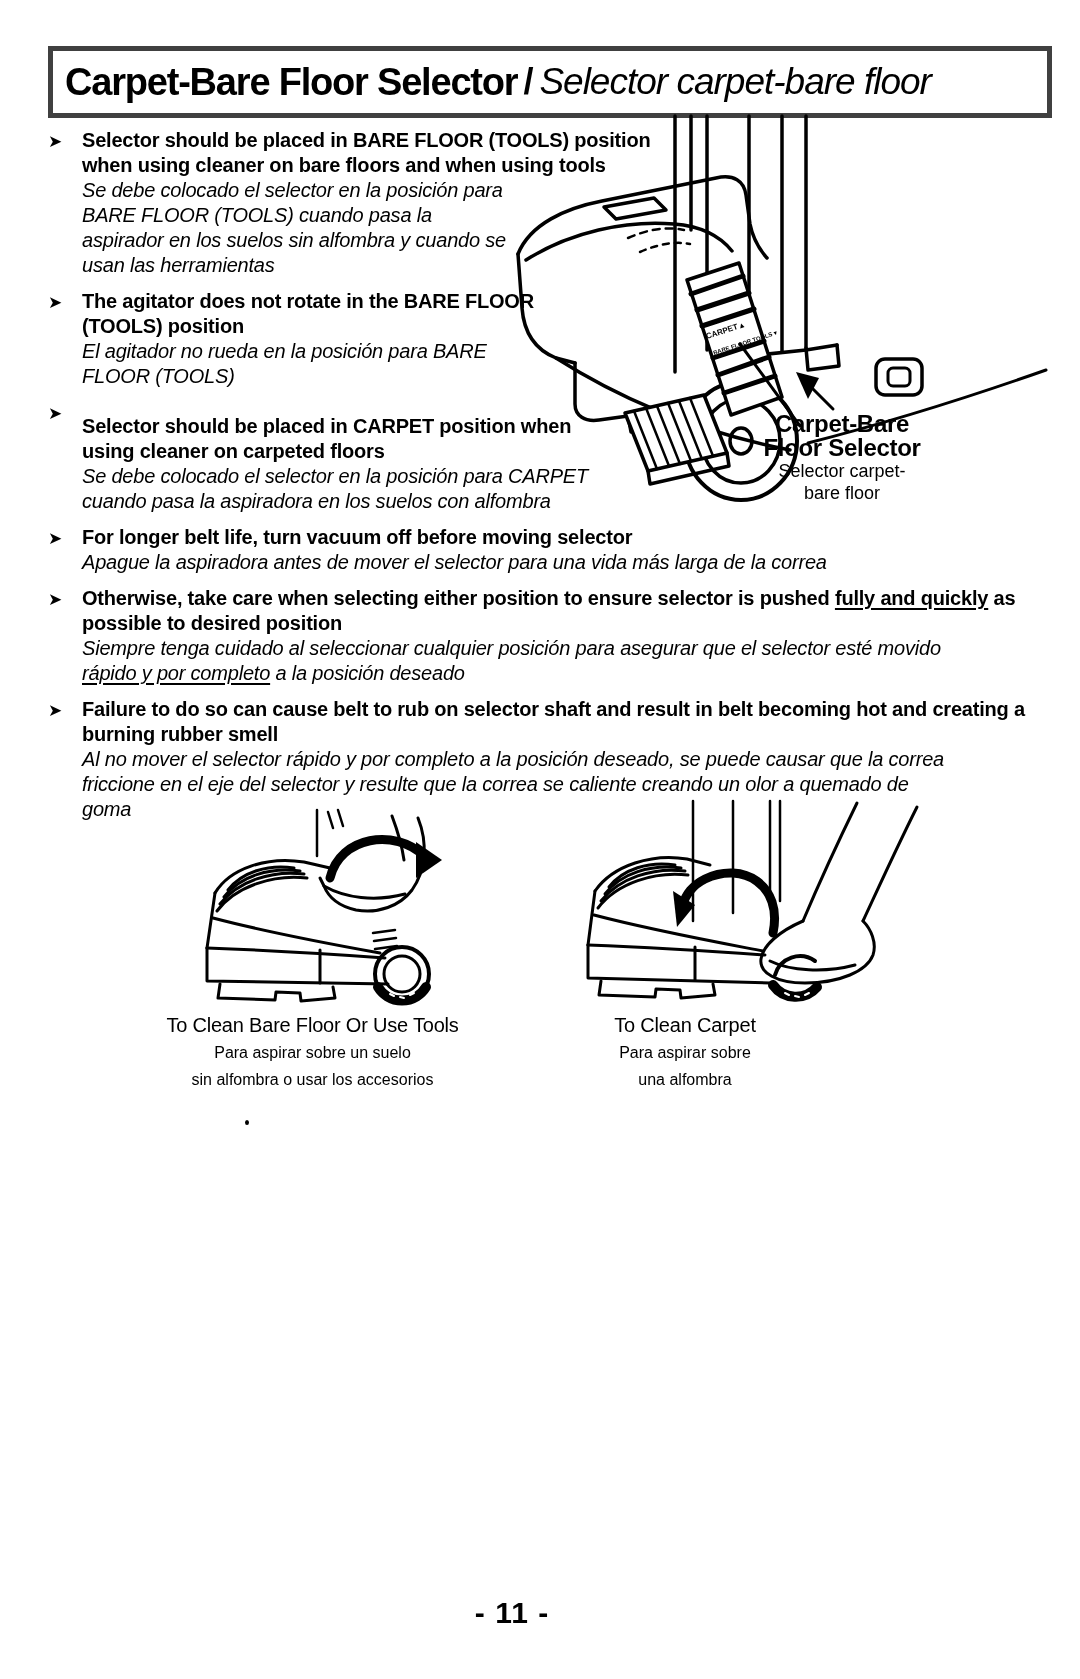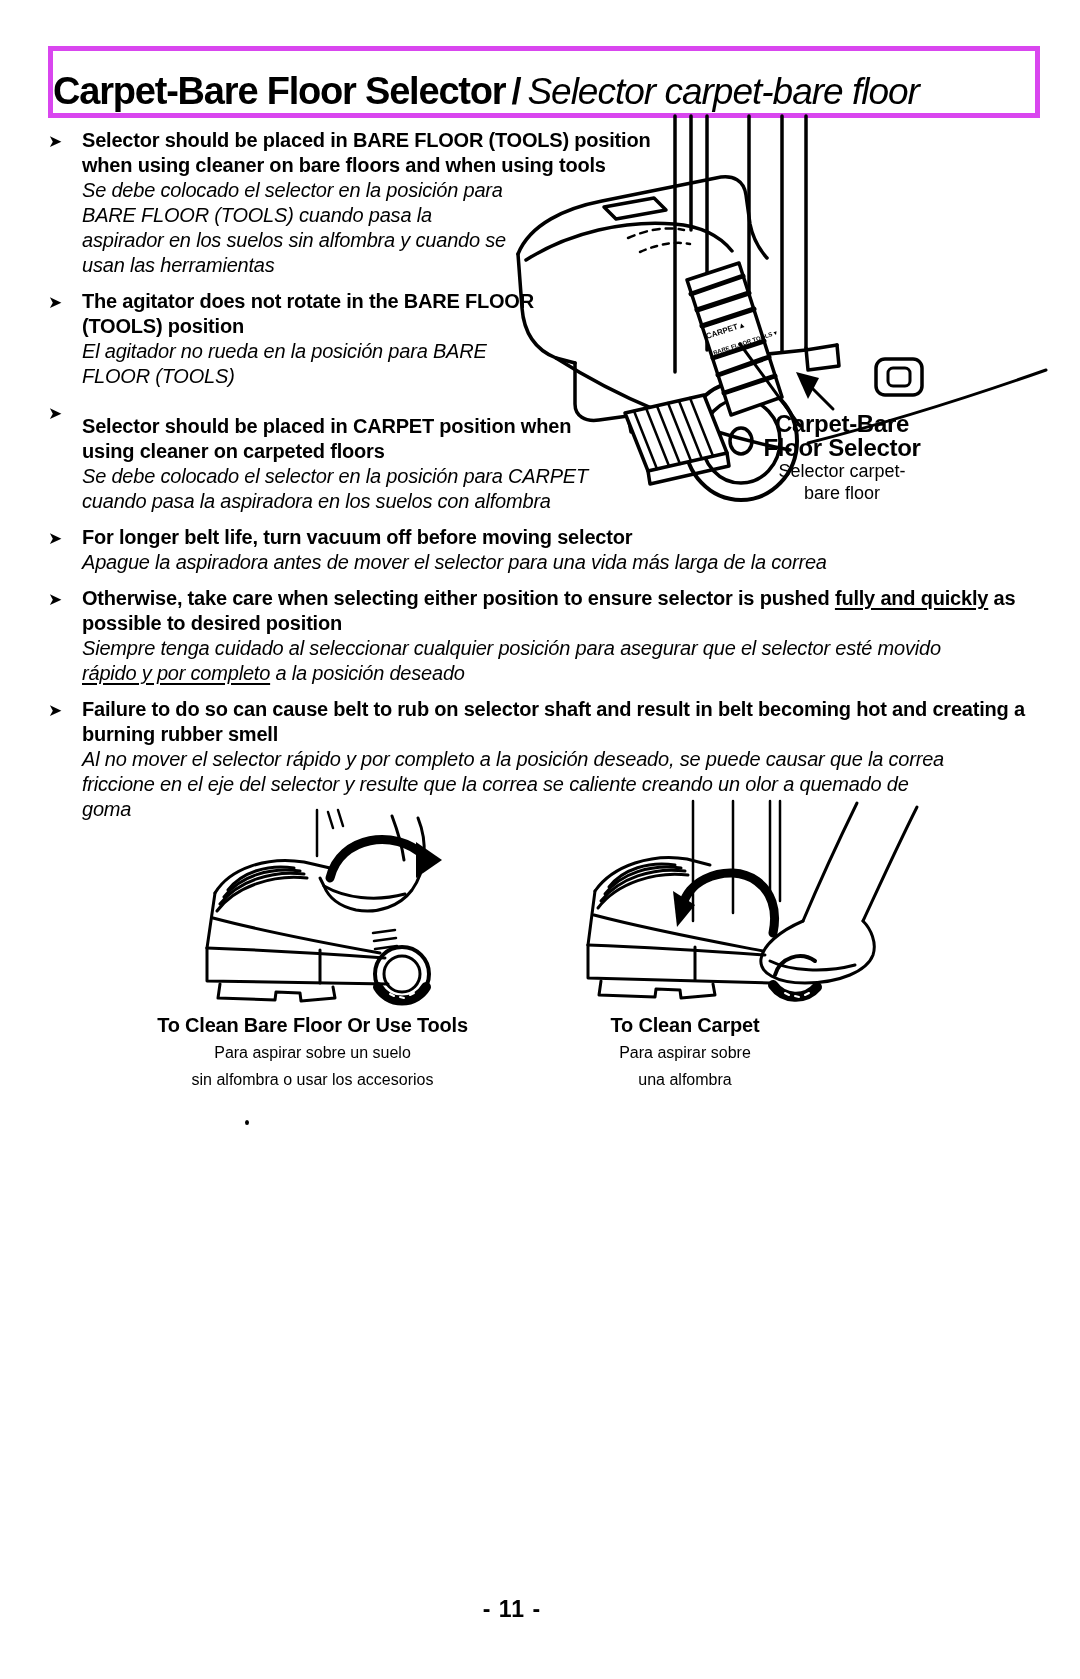--- a/index.html
+++ b/index.html
@@ -7,22 +7,23 @@
     position:relative;
     width:1080px;height:1679px;
     background:#ffffff;
     font-family:"Liberation Sans", sans-serif;
     color:#000;
     overflow:hidden;
   }
   
   .title-box{
     position:absolute;left:48px;top:46px;width:982px;height:62px;
-    border:5px solid #d946ef;
-    display:flex;align-items:flex-end;
+    border:5px solid #404040;
+    display:flex;align-items:center;
+    padding-left:12px;
     white-space:nowrap;
   }
   .title-en{font-weight:bold;font-size:38px;letter-spacing:-1.2px;}
   .title-sep{font-weight:bold;font-size:36px;padding:0 6px;}
   .title-es{font-style:italic;font-size:37px;letter-spacing:-1px;}
   
   .bullets{position:absolute;left:48px;top:128px;width:995px;}
   .bullet{display:flex;margin-bottom:11px;}
   .bullet .marker{
     width:34px;flex:0 0 34px;
@@ -44,28 +45,28 @@
   .callout{
     position:absolute;left:762px;top:412px;width:160px;
     text-align:center;
   }
   .callout .c-en{font-weight:bold;font-size:24px;line-height:24px;letter-spacing:-0.3px;}
   .callout .c-es{font-size:18px;line-height:22px;}
   
   .fig-left{position:absolute;left:180px;top:798px;width:358px;height:212px;}
   .fig-right{position:absolute;left:565px;top:793px;width:372px;height:217px;}
   .caption{position:absolute;text-align:center;}
-  .caption .cap-en{font-weight:bold;font-size:20px;line-height:27px;letter-spacing:-0.2px;}
+  .caption .cap-en{font-weight:normal;font-size:20px;line-height:27px;letter-spacing:-0.2px;}
   .caption .cap-es{font-size:16px;line-height:27px;}
   .caption-left{left:120px;top:1012px;width:385px;}
   .caption-right{left:540px;top:1012px;width:290px;}
   .artifact-dot{position:absolute;left:245px;top:1120px;width:4px;height:5px;background:#000;border-radius:50%;}
   .page-number{
     position:absolute;left:0;top:1596px;width:1024px;text-align:center;
-    font-weight:bold;font-size:23px;letter-spacing:1px;
+    font-weight:bold;font-size:30px;letter-spacing:1px;
   }
   svg{display:block;}
   .ink{stroke:#000;fill:none;stroke-linecap:round;stroke-linejoin:round;}
 </style>
 </head>
 <body>
 
 <div class="page">
 
   <div class="title-box">

